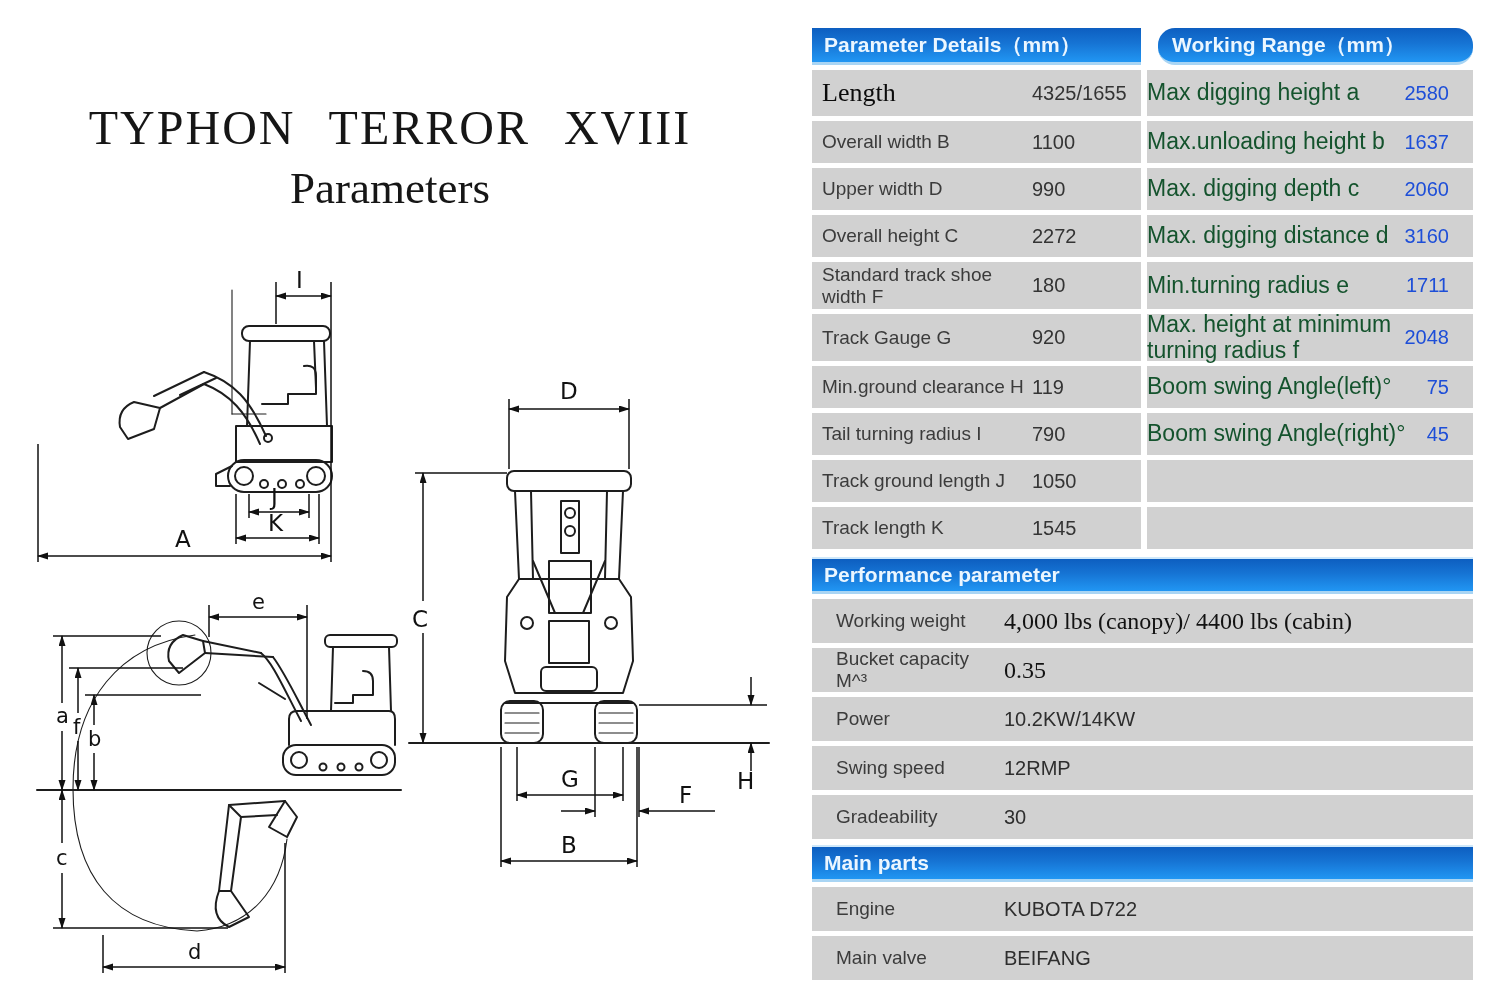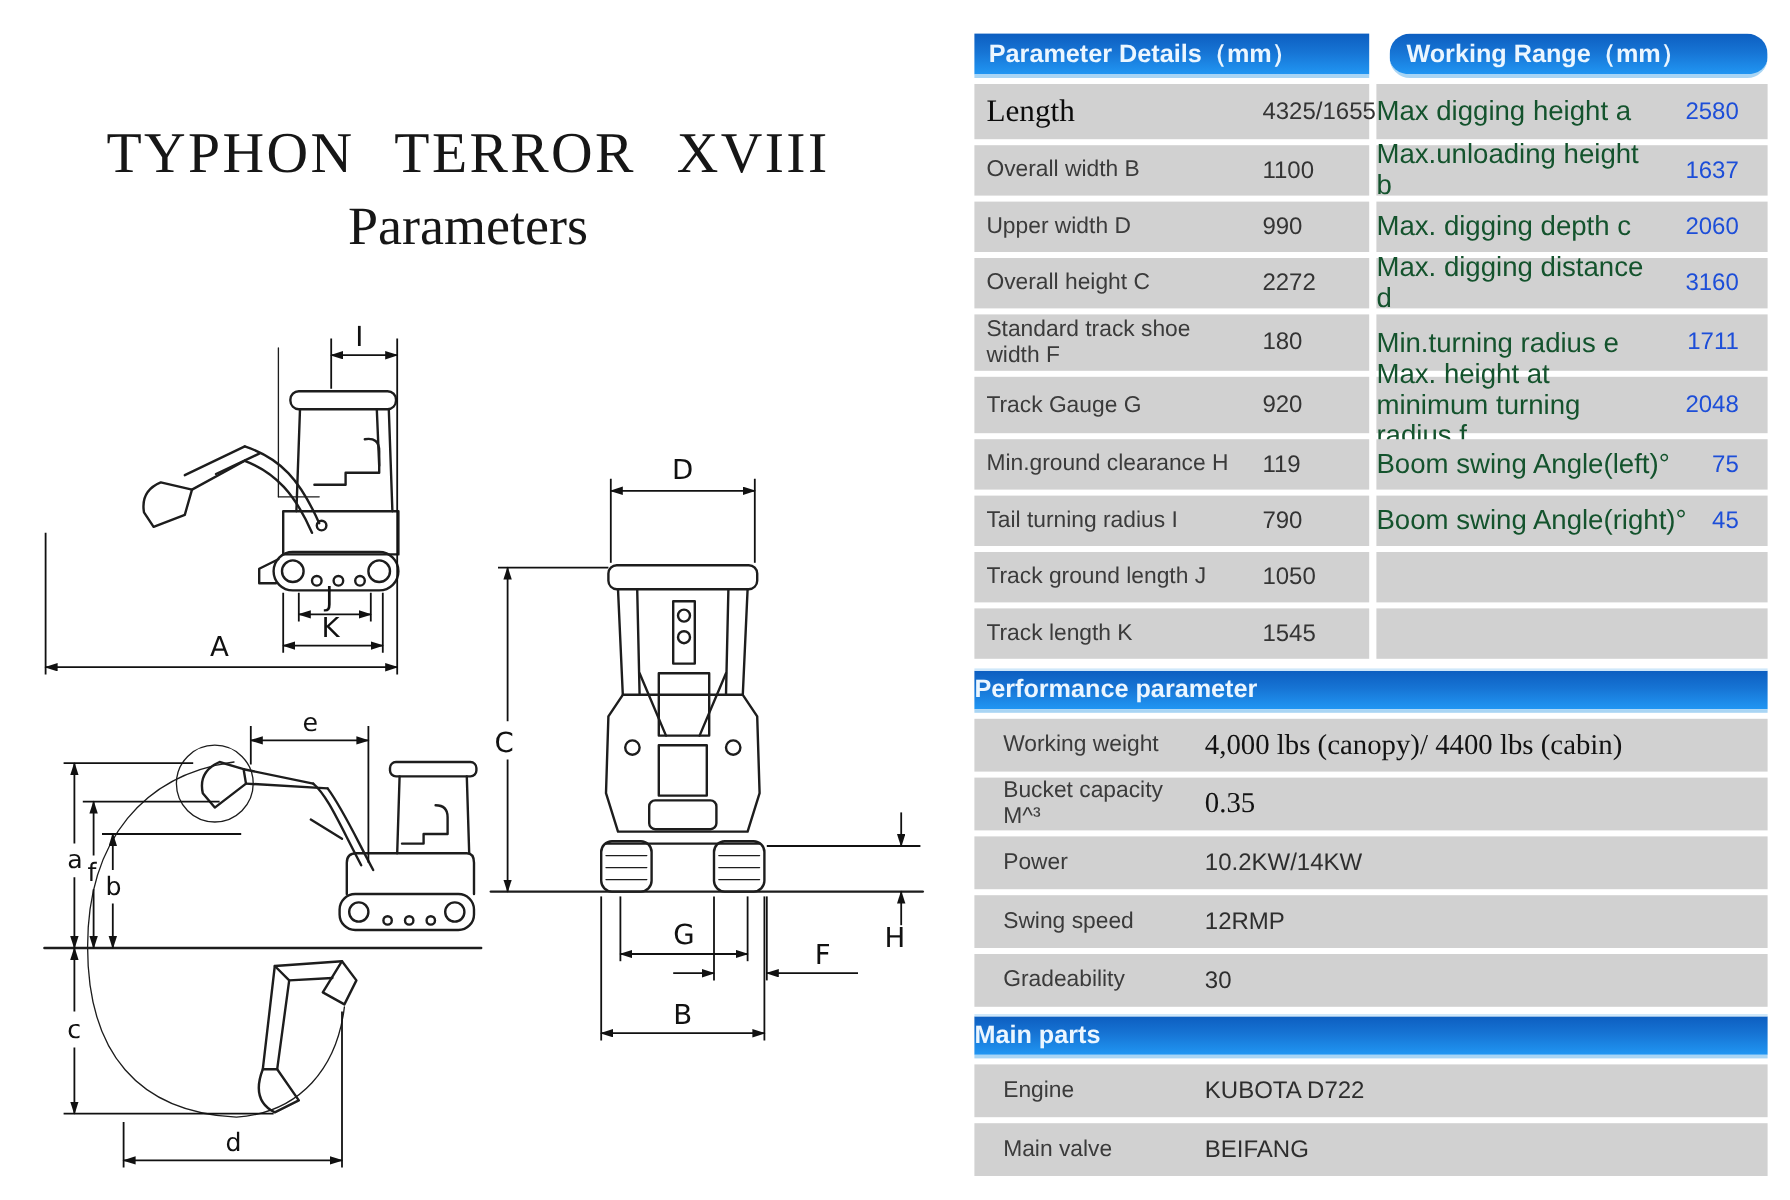--- a/index.html
+++ b/index.html
@@ -21,27 +21,27 @@
   .dtxts{font-family:"DejaVu Sans", sans-serif;font-size:21px;fill:#111;}
 
   
   .panel{position:absolute;left:812px;top:28px;width:661px;}
   .hdr{display:flex;gap:17px;}
   .hdr-cell{height:37px;box-sizing:border-box;display:flex;align-items:center;
             background:linear-gradient(180deg,#0d5ec0 0%,#1674d4 45%,#2196f3 100%);
             border-bottom:3px solid #a9d5f4;color:#ebf6ff;font-size:21px;font-weight:bold;}
   .hdr-l{width:329px;padding-left:12px;}
   .hdr-r{flex:1;padding-left:14px;border-radius:17px;}
-  .hdr-full{height:37px;box-sizing:border-box;display:flex;align-items:center;
+  .hdr-full{height:37px;box-sizing:border-box;display:flex;align-items:center;padding-left:12px;
             background:linear-gradient(180deg,#0d5ec0 0%,#1674d4 45%,#2196f3 100%);
             border-bottom:3px solid #a9d5f4;border-top:2px solid #cfe8fa;
             color:#ebf6ff;font-size:21px;font-weight:bold;}
   .srow{display:flex;gap:6px;margin-top:5px;height:42px;}
   .srow.h46{height:46px;} .srow.h47{height:47px;}
-  .cell{background:#d1d1d1;display:flex;align-items:center;gap:20px;}
+  .cell{background:#d1d1d1;display:flex;align-items:center;}
   .cell-l{width:329px;}
   .cell-r{flex:1;}
   .cell-l .lbl{width:210px;flex:none;padding-left:10px;font-size:19px;color:#3b3b3b;line-height:1.12;}
   .cell-l .val{font-size:20px;color:#343434;}
   .cell-r .lbl{flex:1;font-size:23px;color:#14532d;line-height:1.12;}
   .cell-r .val{padding-right:24px;font-size:20px;color:#1d4ed8;}
   .len-lbl{font-family:"Liberation Serif", serif !important;font-size:26px !important;color:#0b0b0b !important;}
   .wrow{display:flex;align-items:center;margin-top:5px;height:44px;background:#d1d1d1;}
   .wrow .lbl{width:168px;flex:none;padding-left:24px;font-size:19px;color:#3b3b3b;}
   .wrow .val{font-size:20px;color:#2e2e2e;}

